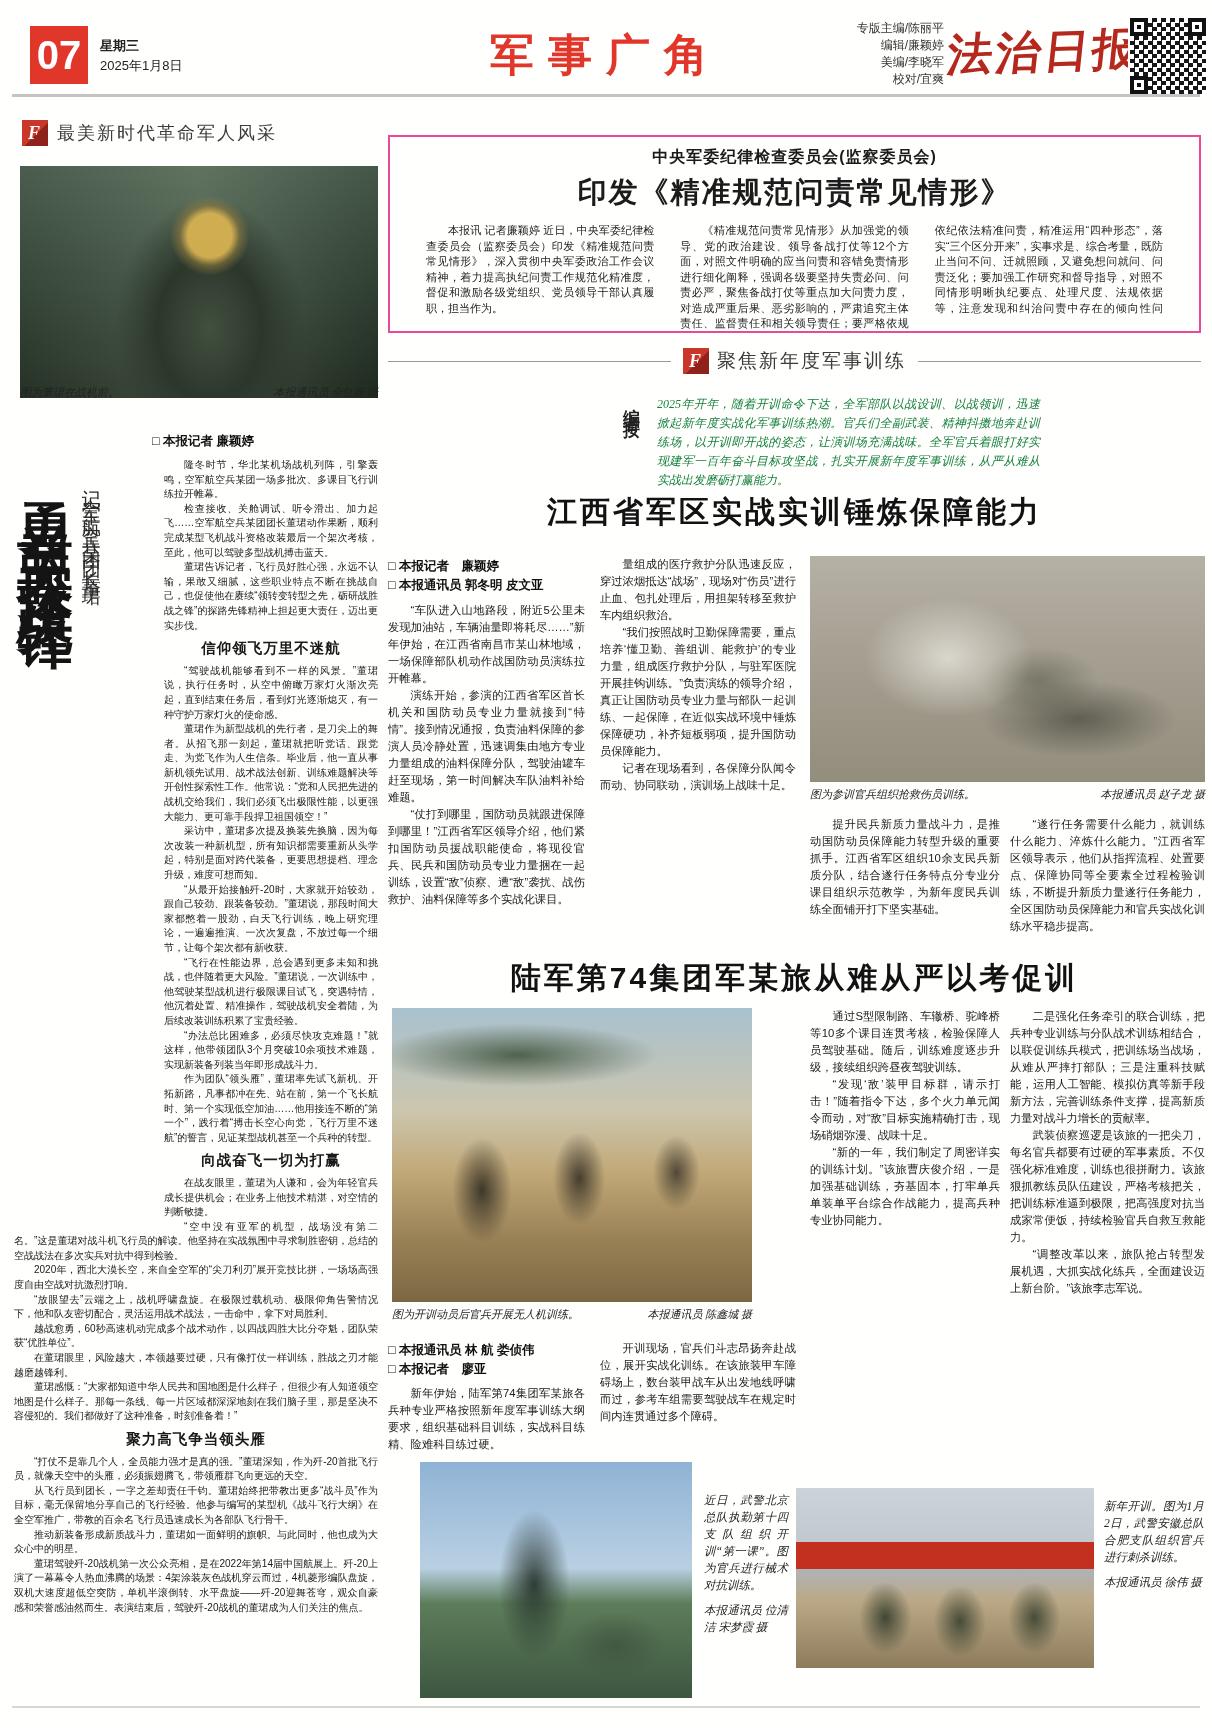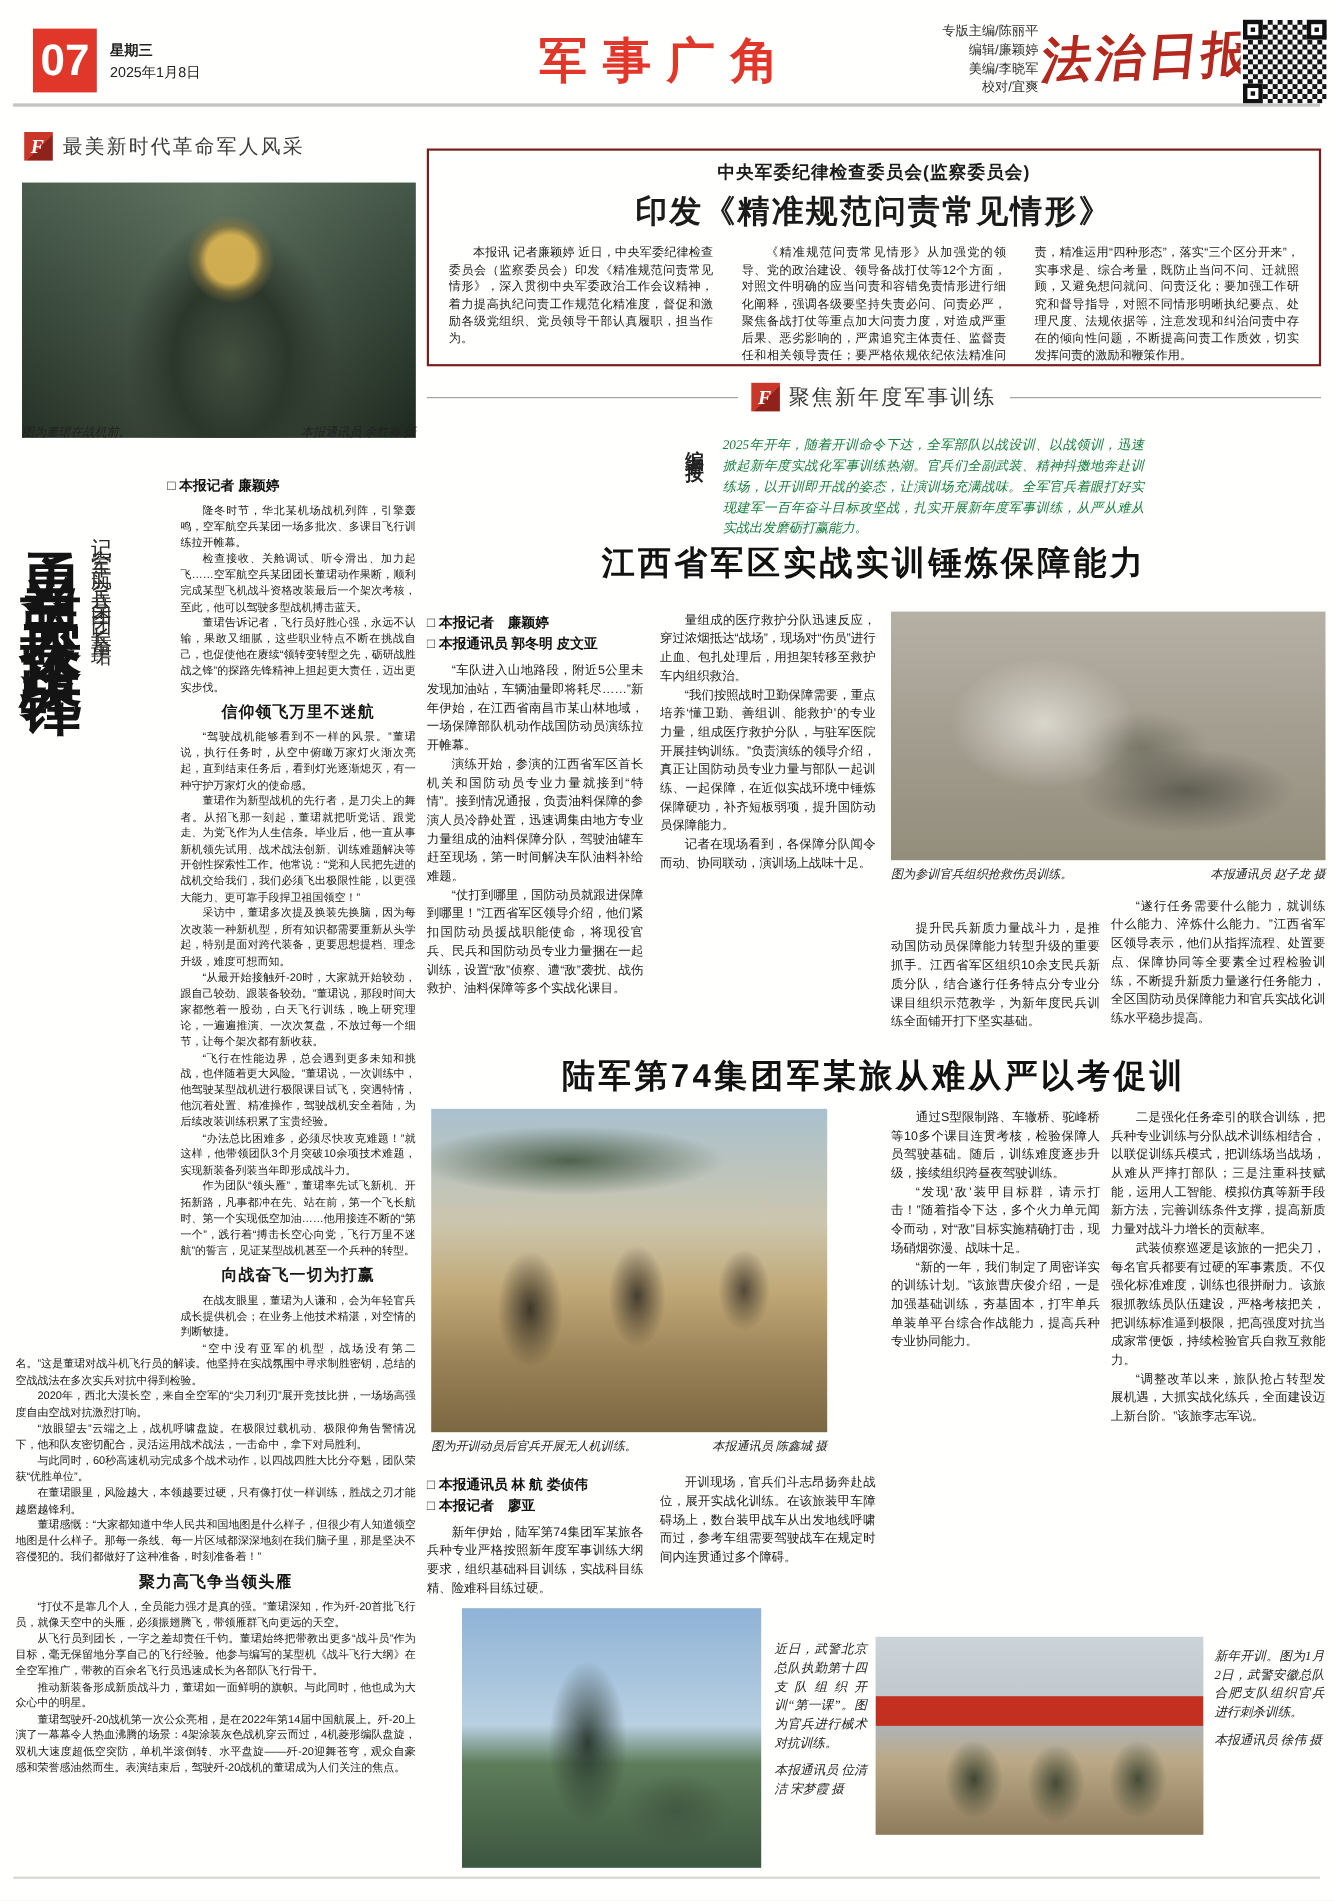--- a/index.html
+++ b/index.html
@@ -26,22 +26,22 @@
   .cube{width:26px;height:26px;background:linear-gradient(135deg,#c8372a 0 55%,#8f221a 55% 100%);
         color:#fff;font-family:"Liberation Serif",serif;font-weight:800;font-style:italic;font-size:18px;
         display:flex;align-items:center;justify-content:center;flex:0 0 auto;}
   .tagrow{position:absolute;display:flex;align-items:center;gap:9px;font-size:18px;color:#3c3c3c;letter-spacing:2px;}
   .bylined{font-size:12.5px;font-weight:700;color:#111;}
   .figcap{display:flex;justify-content:space-between;font-family:"Liberation Serif",serif;font-style:italic;
           font-size:11px;color:#222;margin-top:5px;}
   .colblock{position:absolute;overflow:hidden;font-size:11.3px;line-height:17px;text-align:justify;color:#191919;}
   .colblock p{margin:0;text-indent:2em;}
   
-  .notice{position:absolute;left:388px;top:135px;width:813px;height:198px;border:2px solid #7f1d1d;
-          box-sizing:border-box;padding:10px 18px;overflow:hidden;}
+  .notice{position:absolute;left:388px;top:135px;width:813px;height:198px;border:2px solid #ec4899;
+          box-sizing:border-box;padding:10px 36px;overflow:hidden;}
   .notice .kicker{text-align:center;font-size:16px;font-weight:700;letter-spacing:1px;}
   .notice .title{text-align:center;font-size:29px;font-weight:700;letter-spacing:2px;margin-top:5px;}
   .notice .cols{margin-top:10px;column-count:3;column-gap:26px;column-fill:auto;height:112px;
                 font-size:11px;line-height:15.5px;text-align:justify;overflow:hidden;}
   .notice .cols p{margin:0;text-indent:2em;}
   
   .pilot-photo{position:absolute;left:20px;top:166px;width:358px;height:232px;
     background:
       radial-gradient(circle at 53% 30%,rgba(215,178,82,.95) 0 22px,rgba(150,128,62,.55) 30px,transparent 40px),
       radial-gradient(ellipse 95px 130px at 53% 70%,#42503f 0,#2c372c 55%,transparent 100%),
@@ -154,21 +154,21 @@
         <p>采访中，董珺多次提及换装先换脑，因为每次改装一种新机型，所有知识都需要重新从头学起，特别是面对跨代装备，更要思想提档、理念升级，难度可想而知。</p>
         <p>“从最开始接触歼-20时，大家就开始较劲，跟自己较劲、跟装备较劲。”董珺说，那段时间大家都憋着一股劲，白天飞行训练，晚上研究理论，一遍遍推演、一次次复盘，不放过每一个细节，让每个架次都有新收获。</p>
         <p>“飞行在性能边界，总会遇到更多未知和挑战，也伴随着更大风险。”董珺说，一次训练中，他驾驶某型战机进行极限课目试飞，突遇特情，他沉着处置、精准操作，驾驶战机安全着陆，为后续改装训练积累了宝贵经验。</p>
         <p>“办法总比困难多，必须尽快攻克难题！”就这样，他带领团队3个月突破10余项技术难题，实现新装备列装当年即形成战斗力。</p>
         <p>作为团队“领头雁”，董珺率先试飞新机、开拓新路，凡事都冲在先、站在前，第一个飞长航时、第一个实现低空加油……他用接连不断的“第一个”，践行着“搏击长空心向党，飞行万里不迷航”的誓言，见证某型战机甚至一个兵种的转型。</p>
         <h4>向战奋飞一切为打赢</h4>
         <p>在战友眼里，董珺为人谦和，会为年轻官兵成长提供机会；在业务上他技术精湛，对空情的判断敏捷。</p>
         <p>“空中没有亚军的机型，战场没有第二名。”这是董珺对战斗机飞行员的解读。他坚持在实战氛围中寻求制胜密钥，总结的空战战法在多次实兵对抗中得到检验。</p>
         <p>2020年，西北大漠长空，来自全空军的“尖刀利刃”展开竞技比拼，一场场高强度自由空战对抗激烈打响。</p>
         <p>“放眼望去”云端之上，战机呼啸盘旋。在极限过载机动、极限仰角告警情况下，他和队友密切配合，灵活运用战术战法，一击命中，拿下对局胜利。</p>
-        <p>与此同时，60秒高速机动完成多个战术动作，以四战四胜大比分夺魁，团队荣获“优胜单位”。</p>
+        <p>越战愈勇，60秒高速机动完成多个战术动作，以四战四胜大比分夺魁，团队荣获“优胜单位”。</p>
         <p>在董珺眼里，风险越大，本领越要过硬，只有像打仗一样训练，胜战之刃才能越磨越锋利。</p>
         <p>董珺感慨：“大家都知道中华人民共和国地图是什么样子，但很少有人知道领空地图是什么样子。那每一条线、每一片区域都深深地刻在我们脑子里，那是坚决不容侵犯的。我们都做好了这种准备，时刻准备着！”</p>
         <h4>聚力高飞争当领头雁</h4>
         <p>“打仗不是靠几个人，全员能力强才是真的强。”董珺深知，作为歼-20首批飞行员，就像天空中的头雁，必须振翅腾飞，带领雁群飞向更远的天空。</p>
         <p>从飞行员到团长，一字之差却责任千钧。董珺始终把带教出更多“战斗员”作为目标，毫无保留地分享自己的飞行经验。他参与编写的某型机《战斗飞行大纲》在全空军推广，带教的百余名飞行员迅速成长为各部队飞行骨干。</p>
         <p>推动新装备形成新质战斗力，董珺如一面鲜明的旗帜。与此同时，他也成为大众心中的明星。</p>
         <p>董珺驾驶歼-20战机第一次公众亮相，是在2022年第14届中国航展上。歼-20上演了一幕幕令人热血沸腾的场景：4架涂装灰色战机穿云而过，4机菱形编队盘旋，双机大速度超低空突防，单机半滚倒转、水平盘旋——歼-20迎舞苍穹，观众自豪感和荣誉感油然而生。表演结束后，驾驶歼-20战机的董珺成为人们关注的焦点。</p>
       </div>
   </div>
 
@@ -210,21 +210,21 @@
       <p>“我们按照战时卫勤保障需要，重点培养‘懂卫勤、善组训、能救护’的专业力量，组成医疗救护分队，与驻军医院开展挂钩训练。”负责演练的领导介绍，真正让国防动员专业力量与部队一起训练、一起保障，在近似实战环境中锤炼保障硬功，补齐短板弱项，提升国防动员保障能力。</p>
       <p>记者在现场看到，各保障分队闻令而动、协同联动，演训场上战味十足。</p>
     </div>
   <div class="jx-figure">
     <div class="jx-ph"></div>
     <div class="figcap">
       <span>图为参训官兵组织抢救伤员训练。</span>
       <span>本报通讯员 赵子龙 摄</span>
     </div>
   </div>
-  <div class="colblock" style="left:810px;top:836px;width:190px;height:134px;">
+  <div class="colblock" style="left:810px;top:816px;width:190px;height:134px;">
       <p>提升民兵新质力量战斗力，是推动国防动员保障能力转型升级的重要抓手。江西省军区组织10余支民兵新质分队，结合遂行任务特点分专业分课目组织示范教学，为新年度民兵训练全面铺开打下坚实基础。</p>
     </div>
   <div class="colblock" style="left:1010px;top:816px;width:195px;height:134px;">
       <p>“遂行任务需要什么能力，就训练什么能力、淬炼什么能力。”江西省军区领导表示，他们从指挥流程、处置要点、保障协同等全要素全过程检验训练，不断提升新质力量遂行任务能力，全区国防动员保障能力和官兵实战化训练水平稳步提高。</p>
     </div>
 
   <div class="art-headline" style="top:958px;">陆军第74集团军某旅从难从严以考促训</div>
   <div class="lj-figure">
     <div class="lj-ph"></div>
     <div class="figcap">

